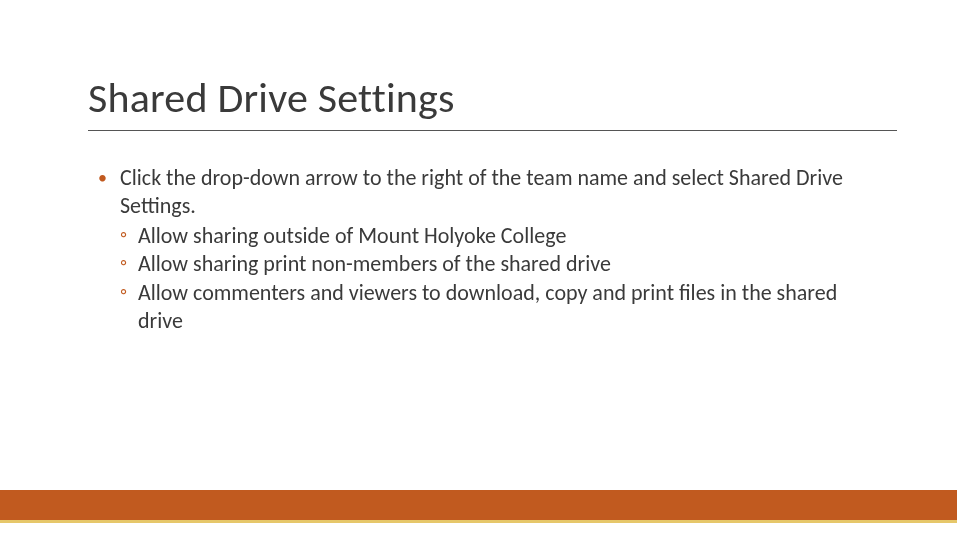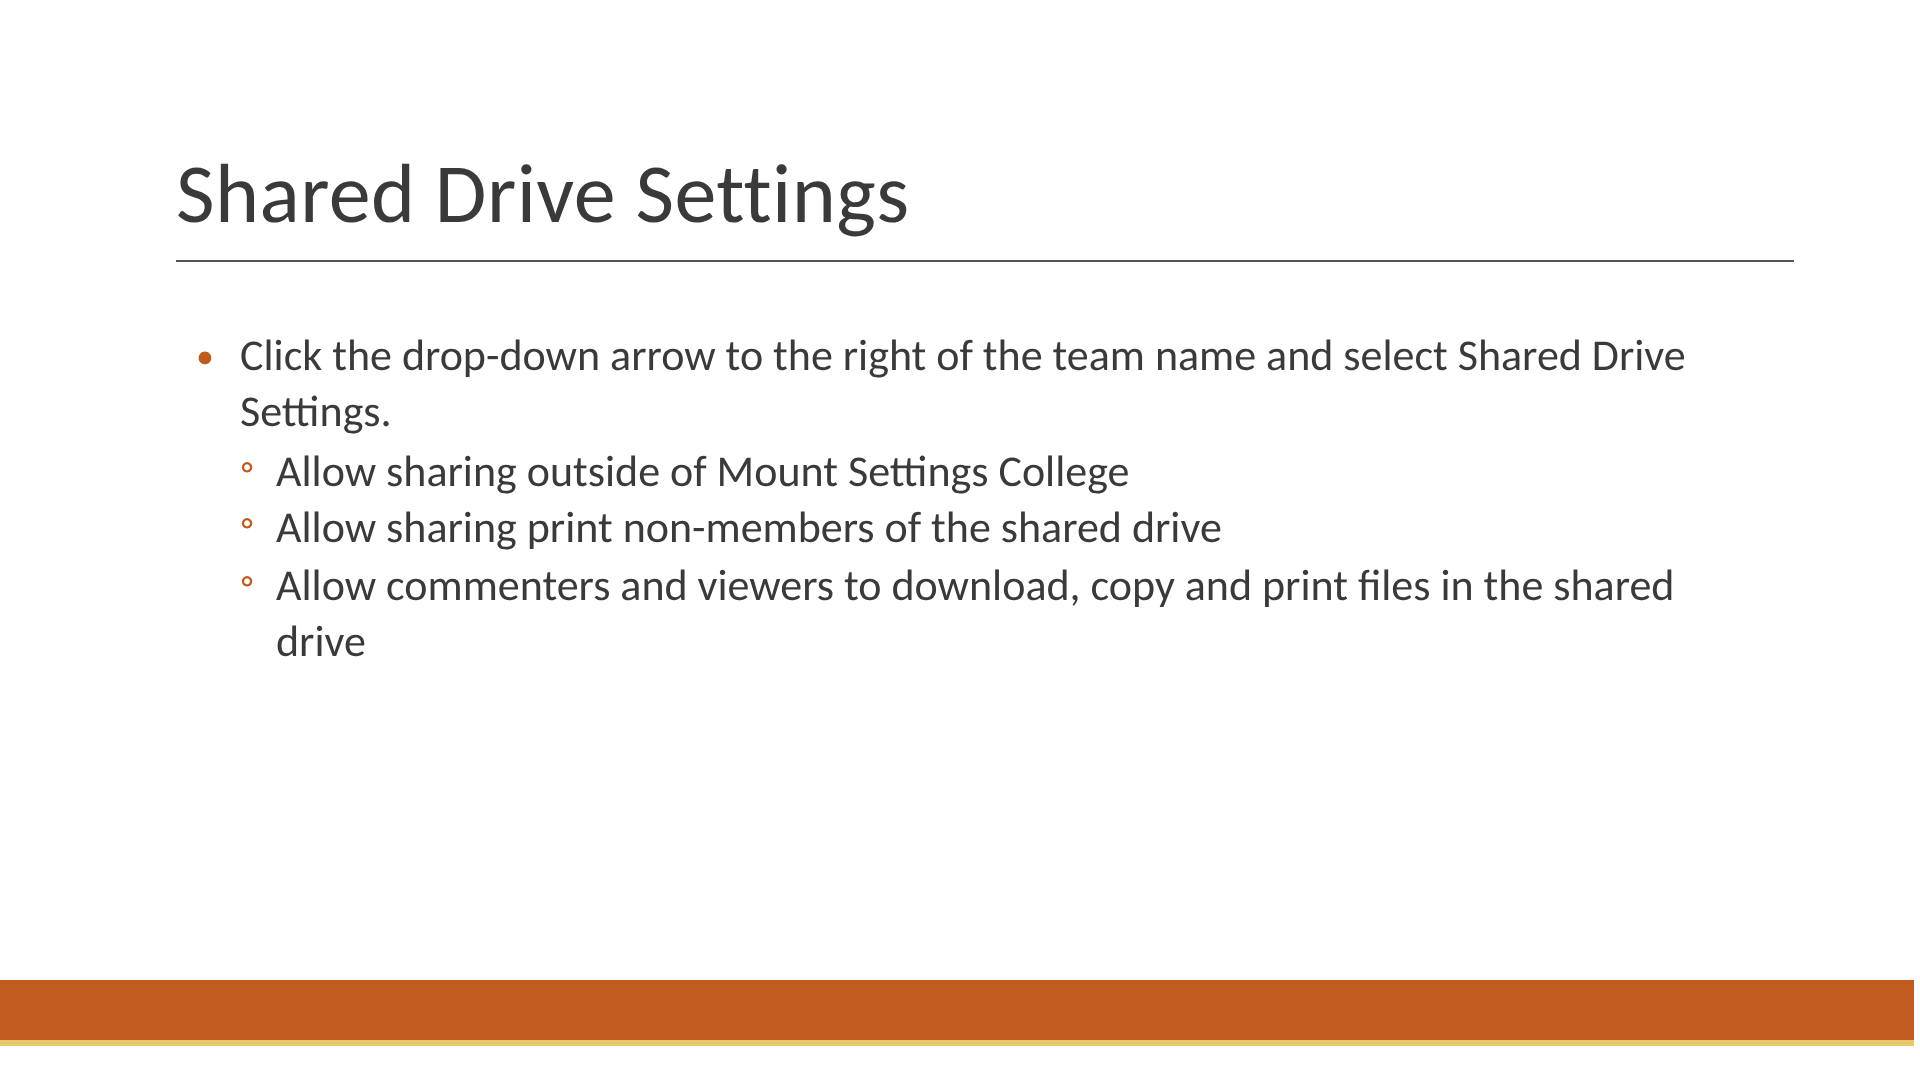--- a/index.html
+++ b/index.html
@@ -107,21 +107,21 @@
   <div class="title-underline"></div>
 
   <div class="body">
     <ul class="level1">
       <li>
         <span class="bullet">•</span>
         <span>Click the drop-down arrow to the right of the team name and select Shared Drive Settings.</span>
         <ul class="level2">
           <li>
             <span class="bullet">◦</span>
-            <span>Allow sharing outside of Mount Settings College</span>
+            <span>Allow sharing outside of Mount Holyoke College</span>
           </li>
           <li>
             <span class="bullet">◦</span>
             <span>Allow sharing print non-members of the shared drive</span>
           </li>
           <li>
             <span class="bullet">◦</span>
             <span>Allow commenters and viewers to download, copy and print files in the shared drive</span>
           </li>
         </ul>

